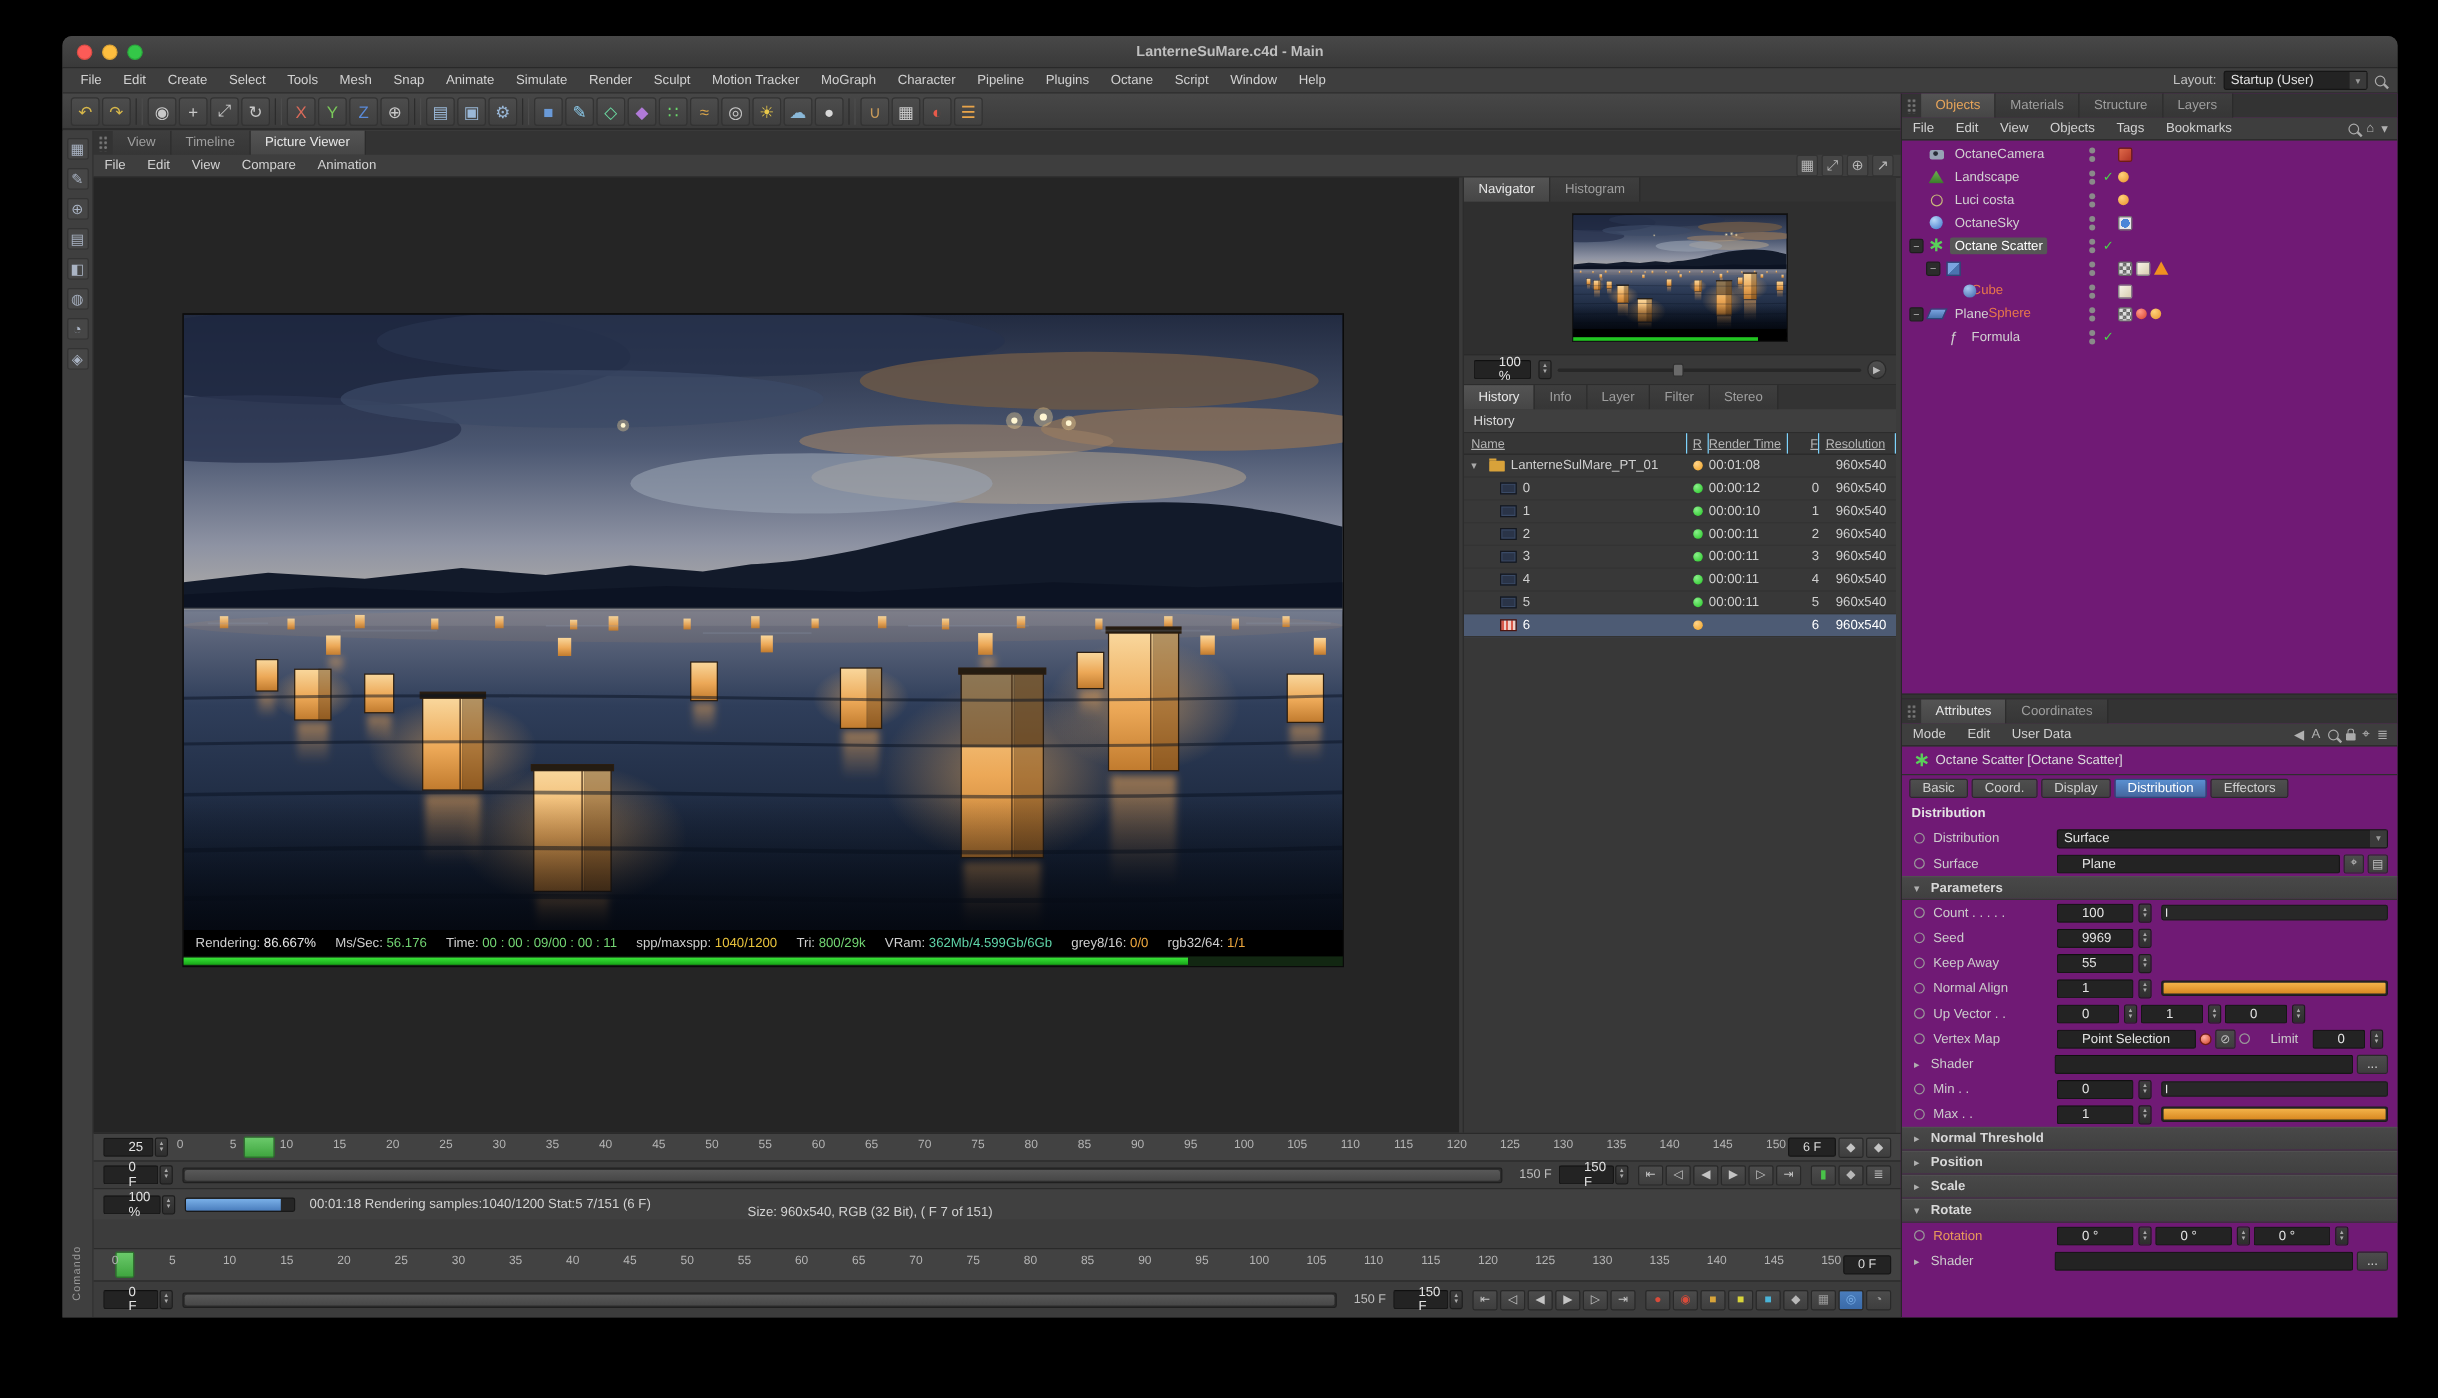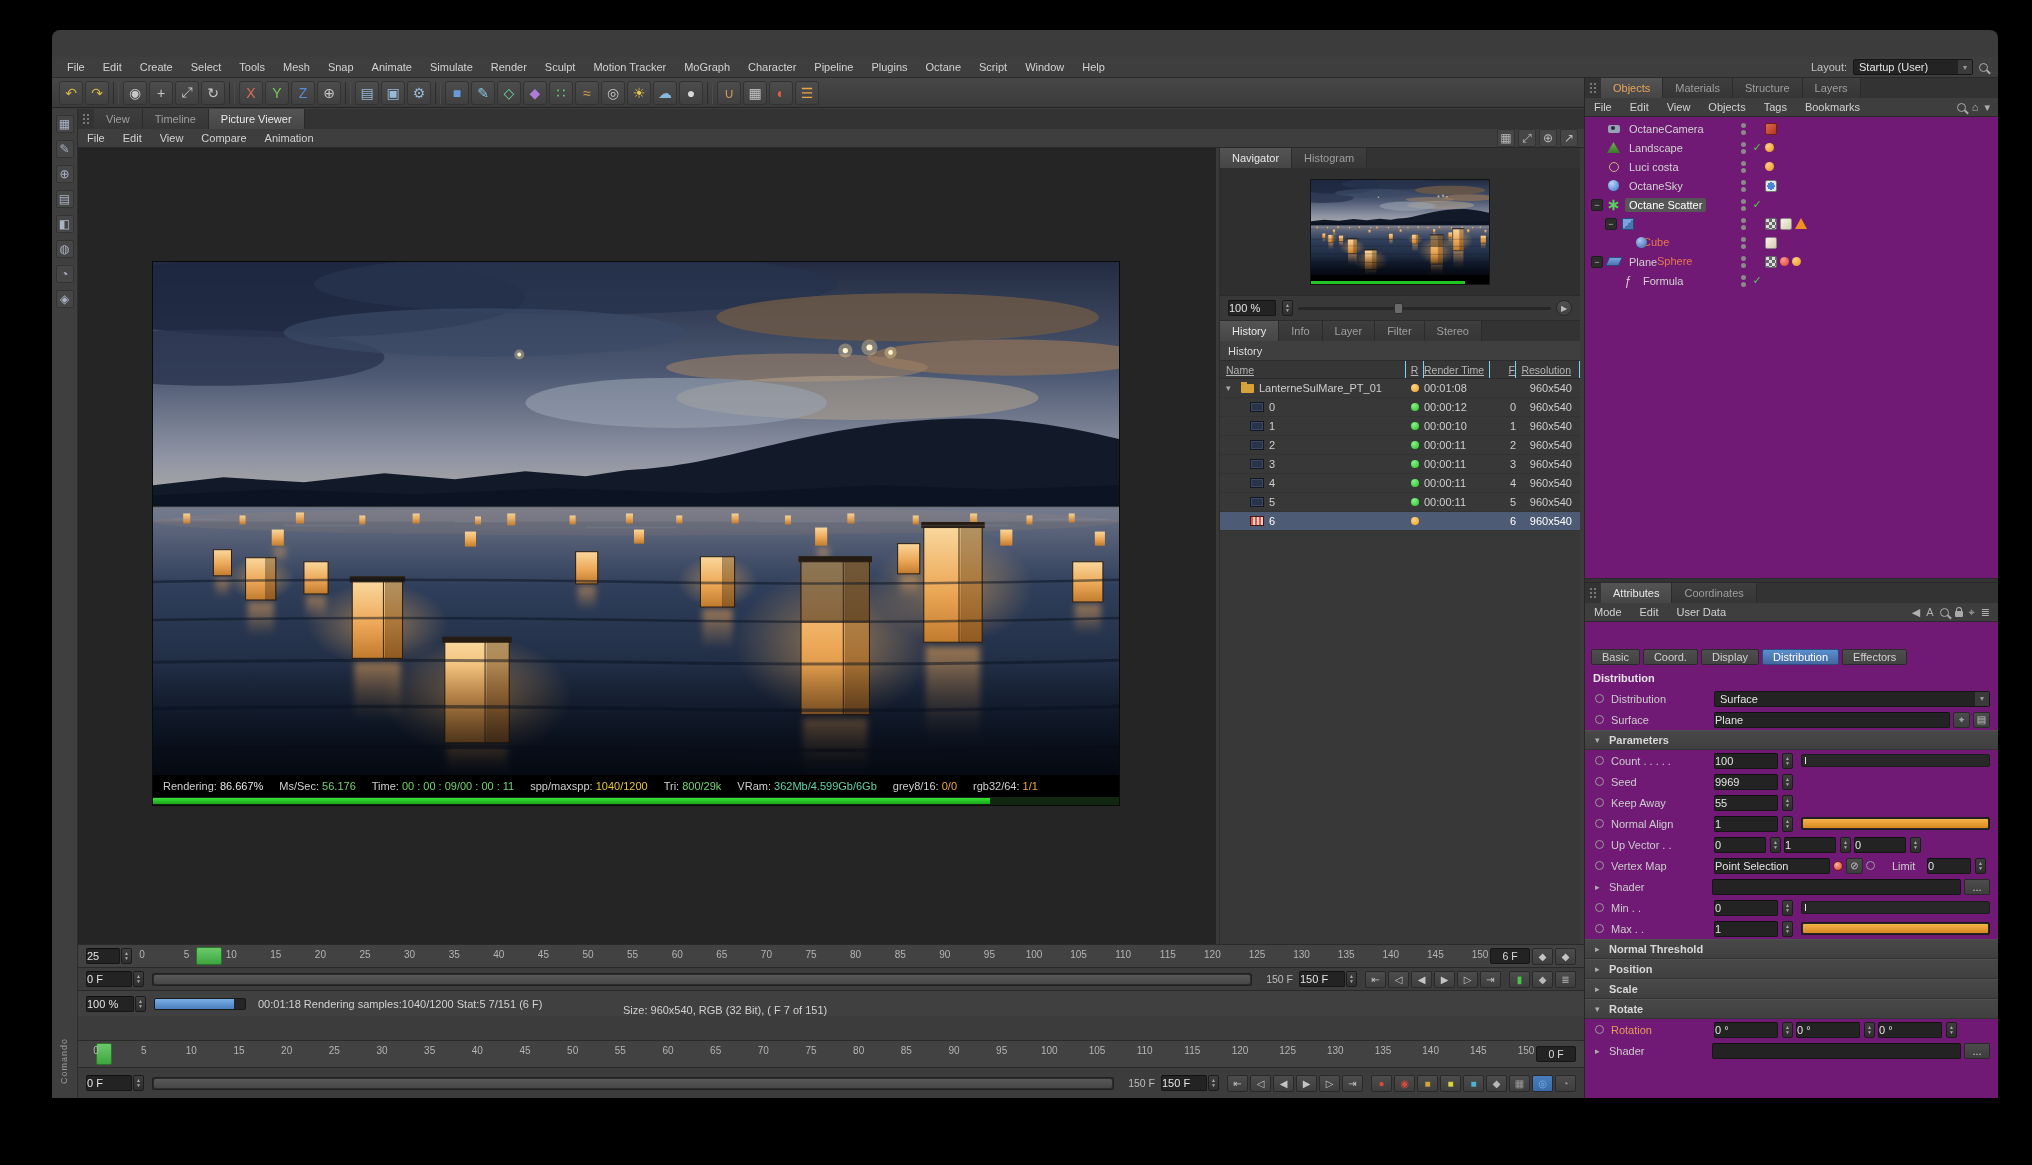--- a/index.html
+++ b/index.html
@@ -122,21 +122,21 @@
   .rowE { top:1010px; height:27px; background:#424242; }
   .rowF { top:1037px; height:31px; background:#3c3c3c; }
   .ruler { position:relative; flex:1; height:100%; margin:0 10px; }
   .tick { position:absolute; top:4px; transform:translateX(-50%); font-size:10px; color:#b4b4b4; }
   .ph { position:absolute; top:2px; bottom:2px; width:26px; border-radius:2px;
     background:linear-gradient(#6fd66f,#3fae3f); border:1px solid #2a7a2a; opacity:.92; }
   .ph2 { width:16px; }
   .fbox { width:40px; height:16px; background:#232323; border:1px solid #161616; border-radius:2px;
     color:#dcdcdc; text-align:center; line-height:15px; font-size:10.5px; flex:none; }
   .fld { background:#232323; border:1px solid #161616; border-top-color:#101010; color:#e4e4e4;
-    font-size:11px; height:16px; display:inline-flex; align-items:center; padding:0 0; border-radius:2px; }
+    font-size:11px; height:16px; display:inline-flex; align-items:center; padding:0 20px; border-radius:2px; }
   .fpsfld { width:34px; }
   .zoomfld { width:48px; }
   .stp { width:11px; height:16px; margin-left:1px; background:linear-gradient(#3e3e3e,#2e2e2e);
     border:1px solid #1c1c1c; border-radius:2px; display:inline-flex; flex-direction:column;
     align-items:center; justify-content:center; line-height:1; flex:none; }
   .stp i { font-style:normal; font-size:5px; color:#aaa; }
   .scrollbar { flex:1; height:13px; background:#2d2d2d; border:1px solid #202020; border-radius:2px;
     margin:0 8px; position:relative; }
   .handle { position:absolute; left:1px; right:1px; top:1px; bottom:1px;
     background:linear-gradient(#585858,#474747); border-radius:2px; }
@@ -449,20 +449,28 @@
   <g stroke="#8d99ae" opacity="0.22" stroke-width="1.5">
     <path d="M20,256 H70 M130,262 H210 M300,258 H360 M430,264 H520 M600,258 H700 M760,262 H850 M880,256 H950"></path>
   </g>
   <rect x="0" y="400" width="960" height="110" fill="url(#gFade)"></rect>
 </symbol>
 </defs>
 </svg>
 
 <div class="window">
 
+  <div class="titlebar">
+    <div class="tl-group">
+      <span class="tl red"></span>
+      <span class="tl yellow"></span>
+      <span class="tl green"></span>
+    </div>
+    <div class="title">LanterneSuMare.c4d - Main</div>
+  </div>
 
   <div class="menubar">
     <div class="mb-items" id="menubar-items">
         <span class="m-item">File</span>
         <span class="m-item">Edit</span>
         <span class="m-item">Create</span>
         <span class="m-item">Select</span>
         <span class="m-item">Tools</span>
         <span class="m-item">Mesh</span>
         <span class="m-item">Snap</span>
@@ -1090,20 +1098,24 @@
         </div>
       <div class="attr-right">
         <span>◀</span>
         <span>A</span>
         <span class="mag"></span>
         <span class="lockicon"></span>
         <span>⌖</span>
         <span>≣</span>
       </div>
     </div>
+    <div class="attr-title">
+      <span class="obj-ico i-scatter"></span>
+      <span>Octane Scatter [Octane Scatter]</span>
+    </div>
     <div class="sect-tabs" id="sect-tabs">
         <span class="sbtn">Basic</span>
         <span class="sbtn">Coord.</span>
         <span class="sbtn">Display</span>
         <span class="sbtn active">Distribution</span>
         <span class="sbtn">Effectors</span>
       </div>
     <div class="sect-hdr">Distribution</div>
 
     <div class="attr-rows">

